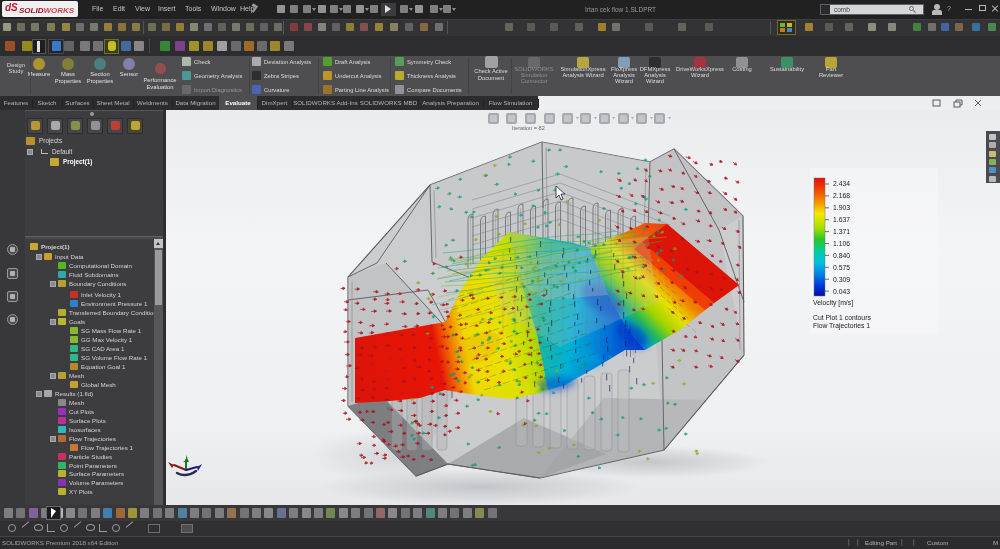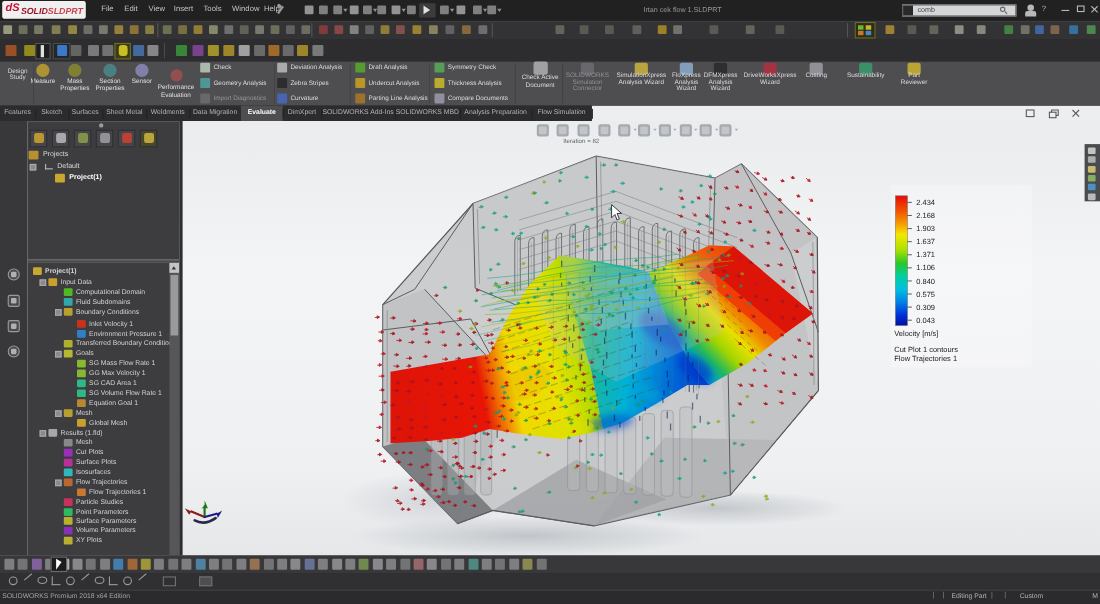--- a/index.html
+++ b/index.html
@@ -923,21 +923,21 @@
     <rect x="989" y="134" width="7" height="6" rx="1" fill="#d0d0d0" opacity="0.9"></rect>
     <rect x="989" y="142" width="7" height="6" rx="1" fill="#b8b8b8" opacity="0.9"></rect>
     <rect x="989" y="151" width="7" height="6" rx="1" fill="#d8c878" opacity="0.9"></rect>
     <rect x="989" y="159" width="7" height="6" rx="1" fill="#90b860" opacity="0.9"></rect>
     <rect x="989" y="167" width="7" height="6" rx="1" fill="#5098d0" opacity="0.9"></rect>
     <rect x="989" y="176" width="7" height="6" rx="1" fill="#c8c8c8" opacity="0.9"></rect>
   </svg>
 <div class="abs" style="left:0;top:0;width:1000px;height:19px;background:#212122;"></div>
 <div class="abs" style="left:2px;top:1px;width:76px;height:16px;background:#f0f0f1;border-radius:2px;"></div>
 <div class="txt" style="left:5px;top:2px;font-size:10px;font-weight:bold;color:#c41230;font-style:italic;">dS</div>
-<div class="txt" style="left:19px;top:5.5px;font-size:8px;font-weight:bold;font-style:italic;color:#9b1226;letter-spacing:0;">SOLID<span style="color:#c8424e;">SLDPRT</span></div>
+<div class="txt" style="left:19px;top:5.5px;font-size:8px;font-weight:bold;font-style:italic;color:#9b1226;letter-spacing:0;">SOLID<span style="color:#c8424e;">WORKS</span></div>
 <div class="txt" style="left:92px;top:5px;font-size:7px;color:#c4c4c4;">File</div>
 <div class="txt" style="left:113px;top:5px;font-size:7px;color:#c4c4c4;">Edit</div>
 <div class="txt" style="left:135px;top:5px;font-size:7px;color:#c4c4c4;">View</div>
 <div class="txt" style="left:158px;top:5px;font-size:7px;color:#c4c4c4;">Insert</div>
 <div class="txt" style="left:185px;top:5px;font-size:7px;color:#c4c4c4;">Tools</div>
 <div class="txt" style="left:211px;top:5px;font-size:7px;color:#c4c4c4;">Window</div>
 <div class="txt" style="left:240px;top:5px;font-size:7px;color:#c4c4c4;">Help</div>
 <div class="abs" style="left:277px;top:5px;width:8px;height:8px;background:#c4c4c4;border-radius:1px;opacity:0.7;"></div>
 <div class="abs" style="left:290px;top:5px;width:8px;height:8px;background:#a8a8a8;border-radius:1px;opacity:0.7;"></div>
 <div class="abs" style="left:303px;top:5px;width:8px;height:8px;background:#a8a8a8;border-radius:1px;opacity:0.7;"></div>

